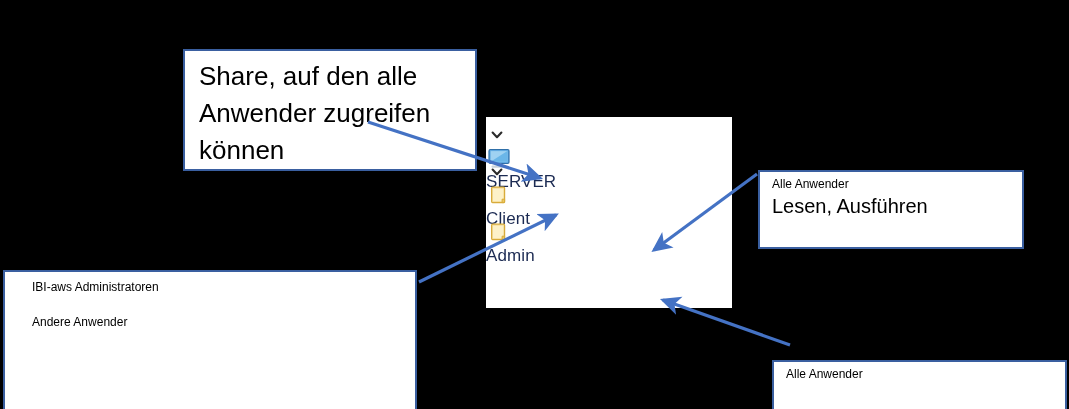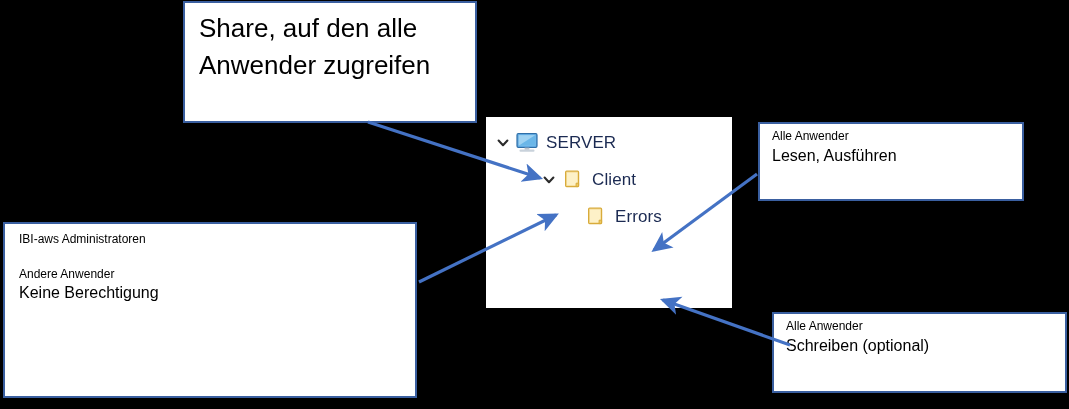--- a/index.html
+++ b/index.html
@@ -12,54 +12,56 @@
   #stage{position:relative;width:1069px;height:409px;}
 
   
   .callout{
     position:absolute;
     background:#ffffff;
     border:2px solid #3a5fa0;
     box-sizing:border-box;
     color:#000000;
     z-index:3;
+    margin-top:48px;
   }
   .callout .inner{
     padding:4px 10px 4px 12px;
   }
   .line-sm{font-size:12px;line-height:1.30;white-space:nowrap;}
-  .line-lg{font-size:16px;line-height:1.32;white-space:nowrap;}
+  .line-lg{font-size:20px;line-height:1.32;white-space:nowrap;}
   .line-xl{font-size:25px;line-height:1.38;white-space:nowrap;}
   .spacer{height:19px;}
 
   #box-share{left:183px;top:1px;width:294px;height:122px;}
   #box-share .inner{padding:7px 10px 0 14px;}
   #box-share .line-xl{font-size:26px;line-height:1.43;}
 
   #box-admins{left:3px;top:222px;width:414px;height:176px;}
-  #box-admins .inner{padding:8px 10px 0 14px;}
+  #box-admins .inner{padding:8px 10px 0 27px;}
 
   #box-allusers-read{left:758px;top:122px;width:266px;height:79px;}
   #box-allusers-read .inner{padding:5px 10px 0 12px;}
 
   #box-allusers-write{left:772px;top:312px;width:295px;height:81px;}
   #box-allusers-write .inner{padding:5px 10px 0 12px;}
 
   
   #tree-panel{
     position:absolute;left:486px;top:117px;width:246px;height:191px;
     background:#ffffff;
     z-index:2;
     box-sizing:border-box;
     padding-top:7px;
   }
   .tree-row{
-    display:flex;align-items:center;
+    display:flex;align-items:flex-start;
     height:37px;
     box-sizing:border-box;
+    flex-direction:column;
   }
   .indent{display:inline-block;flex:0 0 auto;}
   .chev{
     flex:0 0 auto;width:22px;height:22px;
     display:flex;align-items:center;justify-content:center;
     color:#2b2b2b;
   }
   .chev svg{display:block;}
   .chev.empty{visibility:hidden;}
   .ico{
@@ -131,60 +133,59 @@
             <path d="M2.6 4.6 L7 9.2 L11.4 4.6" fill="none" stroke="#2b2b2b" stroke-width="2.1"></path>
           </svg>
       </span>
       <span class="ico">
         <svg width="24" height="24" viewBox="0 0 24 24">
           <rect x="4.6" y="3.2" width="13" height="15.4" rx="1" fill="#f6df9e" stroke="#d8ab3b" stroke-width="1.2"></rect>
           <rect x="6" y="4.7" width="10.2" height="12.4" fill="#fdf1c8"></rect>
           <path d="M15.1 15.2 h2.5 v3.4 h-2.5 z" fill="#ecc95f" stroke="#d8ab3b" stroke-width="1"></path>
         </svg>
       </span>
-      <span class="tlabel">Errors</span>
+      <span class="tlabel">Admin</span>
     </div>
 
   </div>
 
   <svg id="arrows">
     <defs>
       <marker id="ah" markerWidth="7" markerHeight="7" refX="5.4" refY="3.5" orient="auto" markerUnits="strokeWidth">
         <path d="M0,0.5 L6.4,3.5 L0,6.5 L1.6,3.5 Z" fill="#4472c4"></path>
       </marker>
     </defs>
     <line x1="368" y1="122" x2="540" y2="178" stroke="#4472c4" stroke-width="3.2" marker-end="url(#ah)"></line>
     <line x1="419" y1="282" x2="556" y2="215" stroke="#4472c4" stroke-width="3.2" marker-end="url(#ah)"></line>
     <line x1="757" y1="174" x2="654" y2="250" stroke="#4472c4" stroke-width="3.2" marker-end="url(#ah)"></line>
     <line x1="790" y1="345" x2="663" y2="300" stroke="#4472c4" stroke-width="3.2" marker-end="url(#ah)"></line>
   </svg>
 
   <div class="callout" id="box-share">
     <div class="inner">
       <div class="line-xl">Share, auf den alle</div>
       <div class="line-xl">Anwender zugreifen</div>
+      <div class="line-xl">können</div>
     </div>
   </div>
 
   <div class="callout" id="box-admins">
     <div class="inner">
       <div class="line-sm">IBI-aws Administratoren</div>
       <div class="spacer"></div>
       <div class="line-sm">Andere Anwender</div>
-      <div class="line-lg">Keine Berechtigung</div>
     </div>
   </div>
 
   <div class="callout" id="box-allusers-read">
     <div class="inner">
       <div class="line-sm">Alle Anwender</div>
       <div class="line-lg">Lesen, Ausführen</div>
     </div>
   </div>
 
   <div class="callout" id="box-allusers-write">
     <div class="inner">
       <div class="line-sm">Alle Anwender</div>
-      <div class="line-lg">Schreiben (optional)</div>
     </div>
   </div>
 
 </div>
 
 </body></html>

